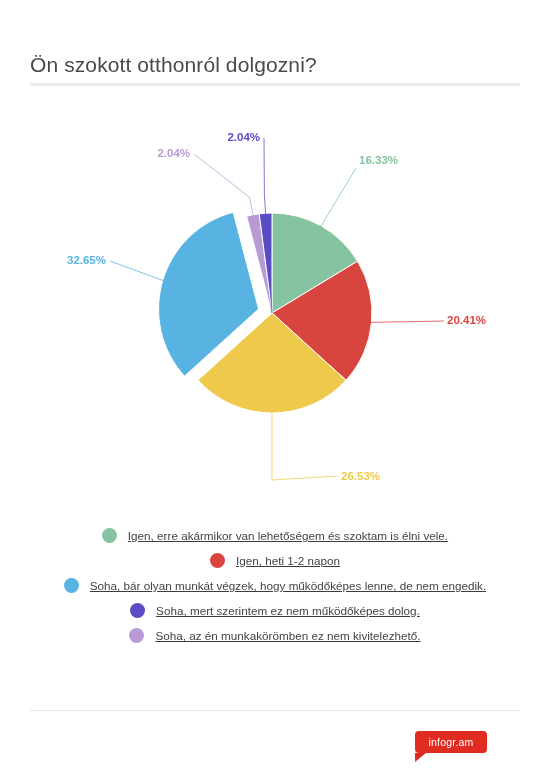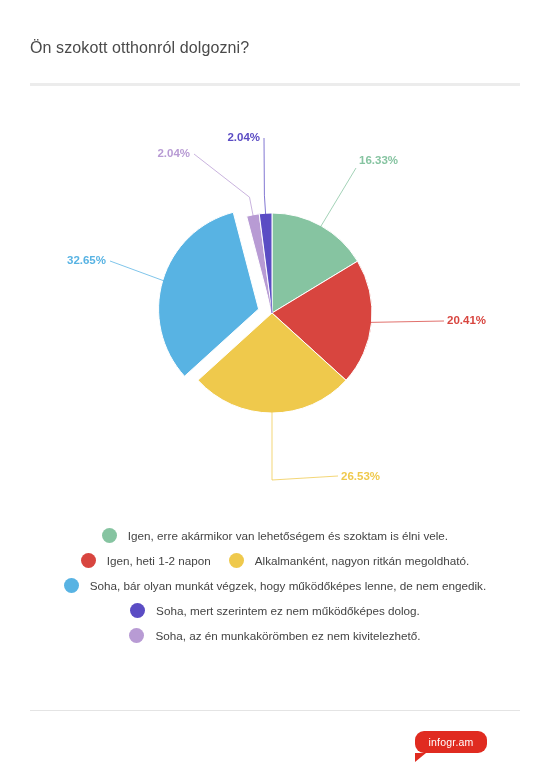--- a/index.html
+++ b/index.html
@@ -18,22 +18,22 @@
   #root {
     position: absolute;
     inset: 0;
     width: 550px;
     height: 784px;
   }
   
   .chart-title {
     position: absolute;
     left: 30px;
-    top: 39px;
-    font-size: 16px;
+    top: 53px;
+    font-size: 21px;
     font-weight: 400;
     color: #4a4a4a;
     letter-spacing: 0.1px;
     white-space: nowrap;
   }
   .divider-top {
     position: absolute;
     left: 30px;
     top: 83px;
     width: 490px;
@@ -67,20 +67,21 @@
     position: absolute;
     left: 0;
     top: 528px;
     width: 550px;
   }
   .legend-row {
     display: flex;
     justify-content: center;
     align-items: center;
     margin-bottom: 10px;
+    text-decoration: underline;
   }
   .legend-item {
     display: flex;
     align-items: center;
     margin: 0 9px;
   }
   .legend-dot {
     width: 15px;
     height: 15px;
     border-radius: 50%;
@@ -99,21 +100,21 @@
     left: 415px;
     top: 731px;
     width: 72px;
     height: 28px;
   }
   .badge {
     position: relative;
     width: 72px;
     height: 22px;
     background: #e02b20;
-    border-radius: 9px;
+    border-radius: 4px;
     display: flex;
     align-items: center;
     justify-content: center;
   }
   .badge-text {
     color: #ffffff;
     font-size: 10.5px;
     font-weight: 500;
     letter-spacing: 0.2px;
   }
@@ -169,24 +170,20 @@
         <div class="legend-item">
           <span class="legend-dot" style="background: rgb(134, 196, 161);"></span>
           <span class="legend-label">Igen, erre akármikor van lehetőségem és szoktam is élni vele.</span>
         </div>
       </div>
       <div class="legend-row">
         <div class="legend-item">
           <span class="legend-dot" style="background: rgb(216, 69, 63);"></span>
           <span class="legend-label">Igen, heti 1-2 napon</span>
         </div>
-        <div class="legend-item">
-          <span class="legend-dot" style="background: rgb(239, 201, 76);"></span>
-          <span class="legend-label">Alkalmanként, nagyon ritkán megoldható.</span>
-        </div>
       </div>
       <div class="legend-row">
         <div class="legend-item">
           <span class="legend-dot" style="background: rgb(88, 179, 227);"></span>
           <span class="legend-label">Soha, bár olyan munkát végzek, hogy működőképes lenne, de nem engedik.</span>
         </div>
       </div>
       <div class="legend-row">
         <div class="legend-item">
           <span class="legend-dot" style="background: rgb(91, 76, 196);"></span>

